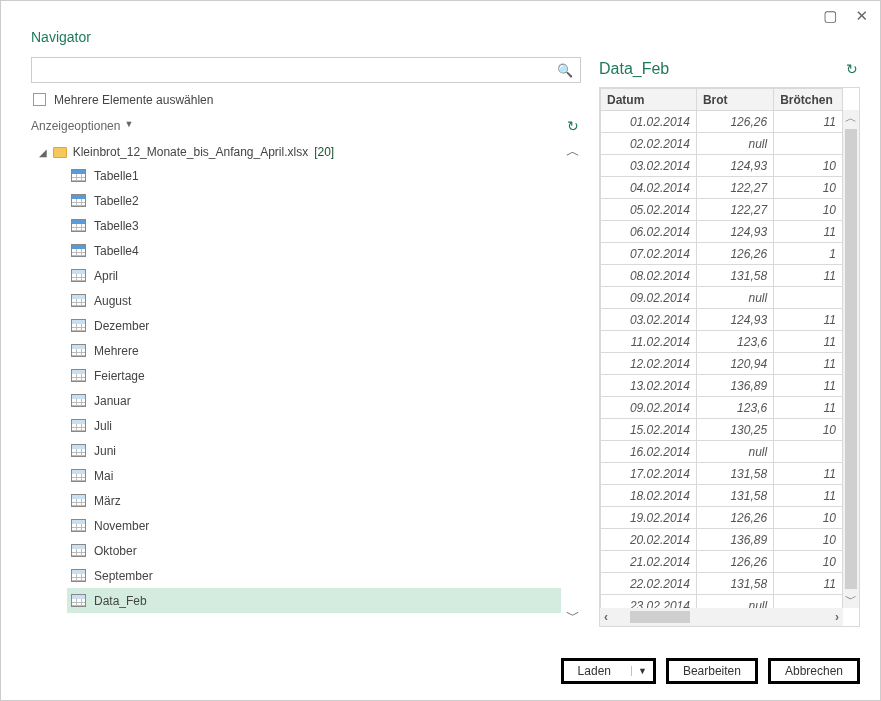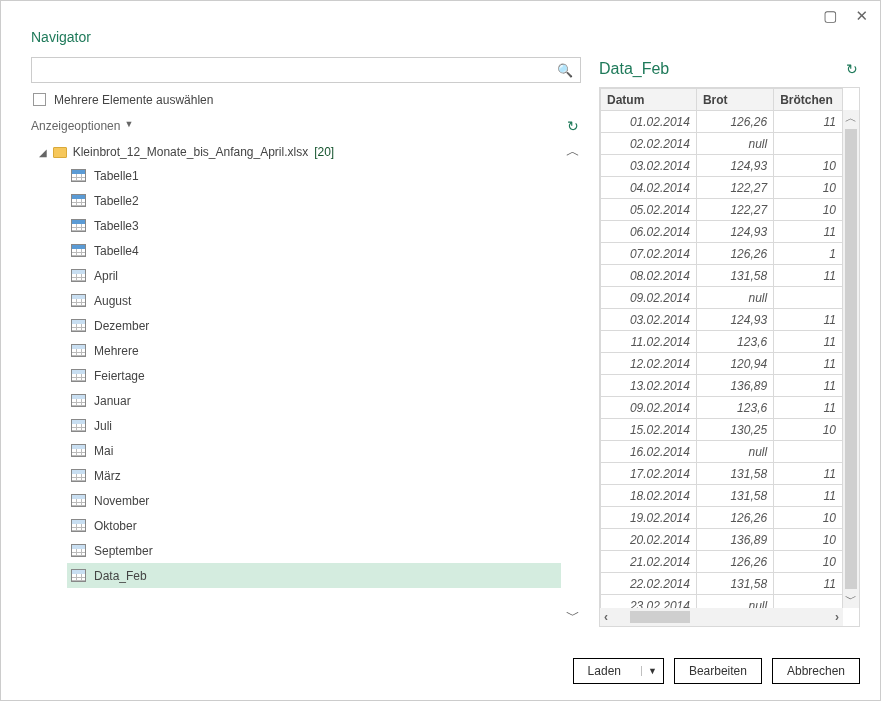--- a/index.html
+++ b/index.html
@@ -205,21 +205,21 @@
   
   .footer {
     position:absolute;
     right:20px;
     bottom:16px;
     display:flex;
     gap:10px;
   }
   .btn {
     height:26px;
-    border:1px solid #000000;
+    border:3px solid #000000;
     background:#fff;
     padding:0 14px;
     display:flex; align-items:center; gap:6px;
     font-size:12px;
     color:#333;
   }
   .btn.split { padding:0;}
   .btn.split .main{padding:0 14px;}
   .btn.split .dd{border-left:1px solid #bfbfbf;padding:0 6px;font-size:9px;}
 </style>
@@ -296,20 +296,24 @@
               <span class="tbl-ic"></span>
               <span>Feiertage</span>
             </div>
             <div class="item">
               <span class="tbl-ic"></span>
               <span>Januar</span>
             </div>
             <div class="item">
               <span class="tbl-ic"></span>
               <span>Juli</span>
+            </div>
+            <div class="item">
+              <span class="tbl-ic"></span>
+              <span>Juni</span>
             </div>
             <div class="item">
               <span class="tbl-ic"></span>
               <span>Mai</span>
             </div>
             <div class="item">
               <span class="tbl-ic"></span>
               <span>März</span>
             </div>
             <div class="item">

